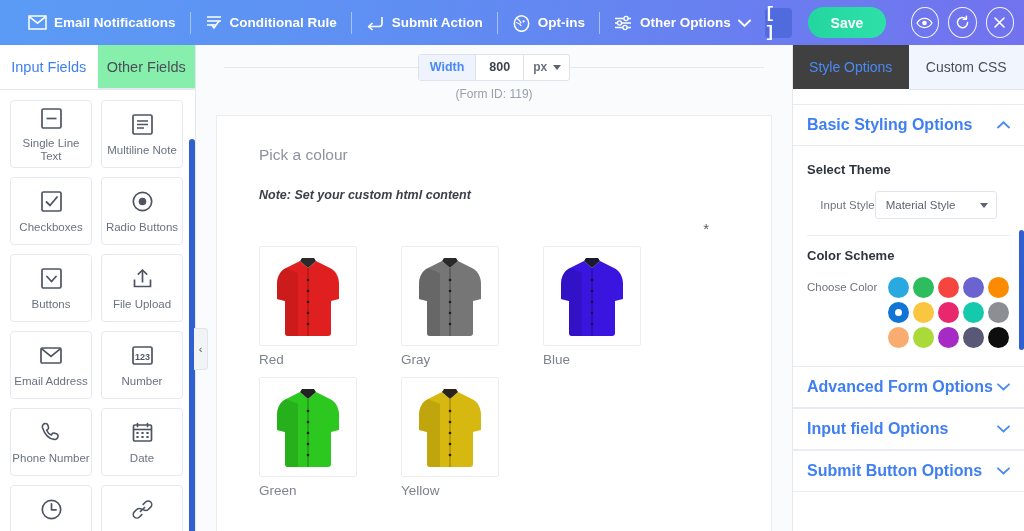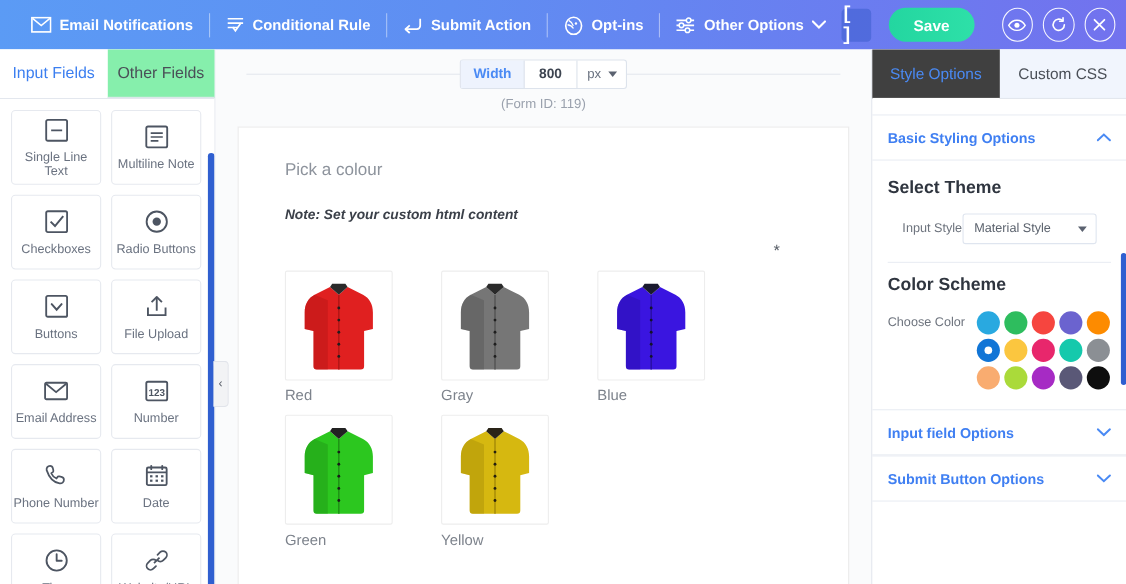--- a/index.html
+++ b/index.html
@@ -111,21 +111,21 @@
     background: #eef3fd; color: #4a8af4; font-size: 12.5px; font-weight: bold;
     border-right: 1px solid #dde3ec;
   }
   .w-val {
     padding: 0 13px; height: 100%; display: flex; align-items: center;
     font-size: 12.5px; color: #3d4450; font-weight: bold; border-right: 1px solid #dde3ec;
     cursor: text;
   }
   .w-unit {
     padding: 0 8px 0 9px; height: 100%; display: flex; align-items: center; gap: 6px;
-    font-size: 12px; color: #6a7280; cursor: pointer;
+    font-size: 12px; color: #6a7280; cursor: pointer; font-weight: bold;
   }
   .caret-dn { width: 0; height: 0; border-left: 4px solid transparent; border-right: 4px solid transparent; border-top: 5px solid #5b6270; }
   .form-id { text-align: center; font-size: 12px; color: #9aa1ad; margin-top: -2px; }
 
   .canvas {
     margin: 14px auto 0; width: 556px; background: #fff;
     border: 1px solid #ececec; min-height: 440px;
     padding: 30px 30px 10px 42px; position: relative;
   }
   .pick-title { font-size: 15.5px; color: #8d939c; margin-bottom: 24px; }
@@ -151,27 +151,27 @@
   .right-tabs { display: flex; height: 45px; flex: 0 0 45px; }
   .rtab {
     flex: 1; display: flex; align-items: center; justify-content: center;
     font-size: 14px; cursor: pointer; color: #4a4f57; background: #f1f5fd;
     border-bottom: 1px solid #e3e7ee;
   }
   .rtab.active { color: #4a8af4; background: #404040; border-bottom: 1px solid #fff; }
   .acc-head {
     display: flex; align-items: center; justify-content: space-between;
     padding: 0 14px; height: 42px; cursor: pointer;
-    color: #3f7ff2; font-size: 13px; font-weight: bold;
+    color: #3f7ff2; font-size: 16px; font-weight: bold;
     border-top: 1px solid #e9edf3; border-bottom: 1px solid #e9edf3;
   }
   .acc-head.first { border-top: 1px solid #e9edf3; }
   .chev { font-size: 12px; color: #4a8af4; }
   .acc-body { padding: 12px 14px 8px; }
-  .sec-title { font-size: 16px; font-weight: bold; color: #2f353f; margin: 4px 0 14px; }
+  .sec-title { font-size: 13px; font-weight: bold; color: #2f353f; margin: 4px 0 14px; }
   .row { display: flex; align-items: center; justify-content: center; margin-bottom: 16px; }
   .row-label { font-size: 11.5px; color: #6d737d; }
   .select {
     width: 122px; height: 28px; border: 1px solid #dfe5ef; border-radius: 3px;
     display: flex; align-items: center; justify-content: space-between;
     padding: 0 8px 0 10px; font-size: 11.5px; color: #5c636e; cursor: pointer; background: #fff;
   }
   .hr { height: 1px; background: #e9edf3; margin: 4px 0 12px; }
   .colors-row { display: flex; align-items: flex-start; justify-content: space-between; }
   .color-grid { display: grid; grid-template-columns: repeat(5, 22px); gap: 4px 3px; }
@@ -604,20 +604,28 @@
             <div class="dot" style="background: rgb(170, 218, 58);"></div>
             <div class="dot" style="background: rgb(166, 43, 196);"></div>
             <div class="dot" style="background: rgb(90, 88, 119);"></div>
             <div class="dot" style="background: rgb(14, 14, 14);"></div>
           </div>
         </div>
       </div>
 
       <div style="height:10px"></div>
 
+      <div class="acc-head">
+        <span>Advanced Form Options</span>
+        <span class="chev">
+          <svg width="13" height="8" viewBox="0 0 13 8">
+              <path d="M1 1.3 L6.5 6.5 L12 1.3" stroke="#4a8af4" stroke-width="1.8" fill="none" stroke-linecap="round"></path>
+            </svg>
+        </span>
+      </div>
 
       <div class="acc-head">
         <span>Input field Options</span>
         <span class="chev">
           <svg width="13" height="8" viewBox="0 0 13 8">
               <path d="M1 1.3 L6.5 6.5 L12 1.3" stroke="#4a8af4" stroke-width="1.8" fill="none" stroke-linecap="round"></path>
             </svg>
         </span>
       </div>
 

